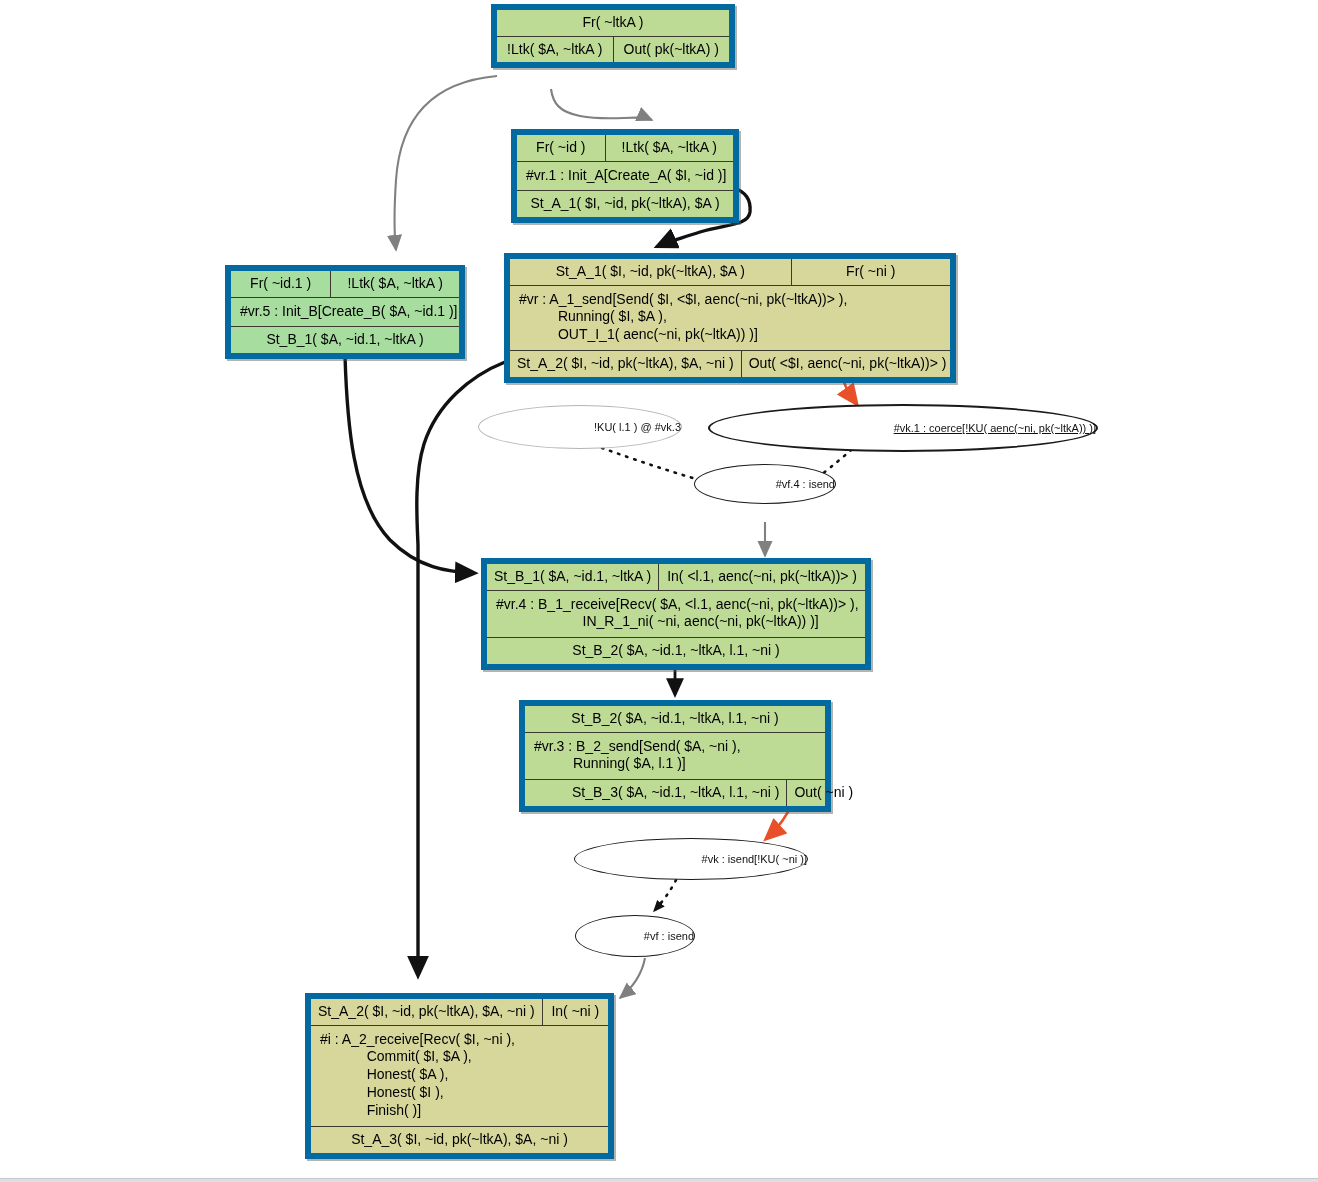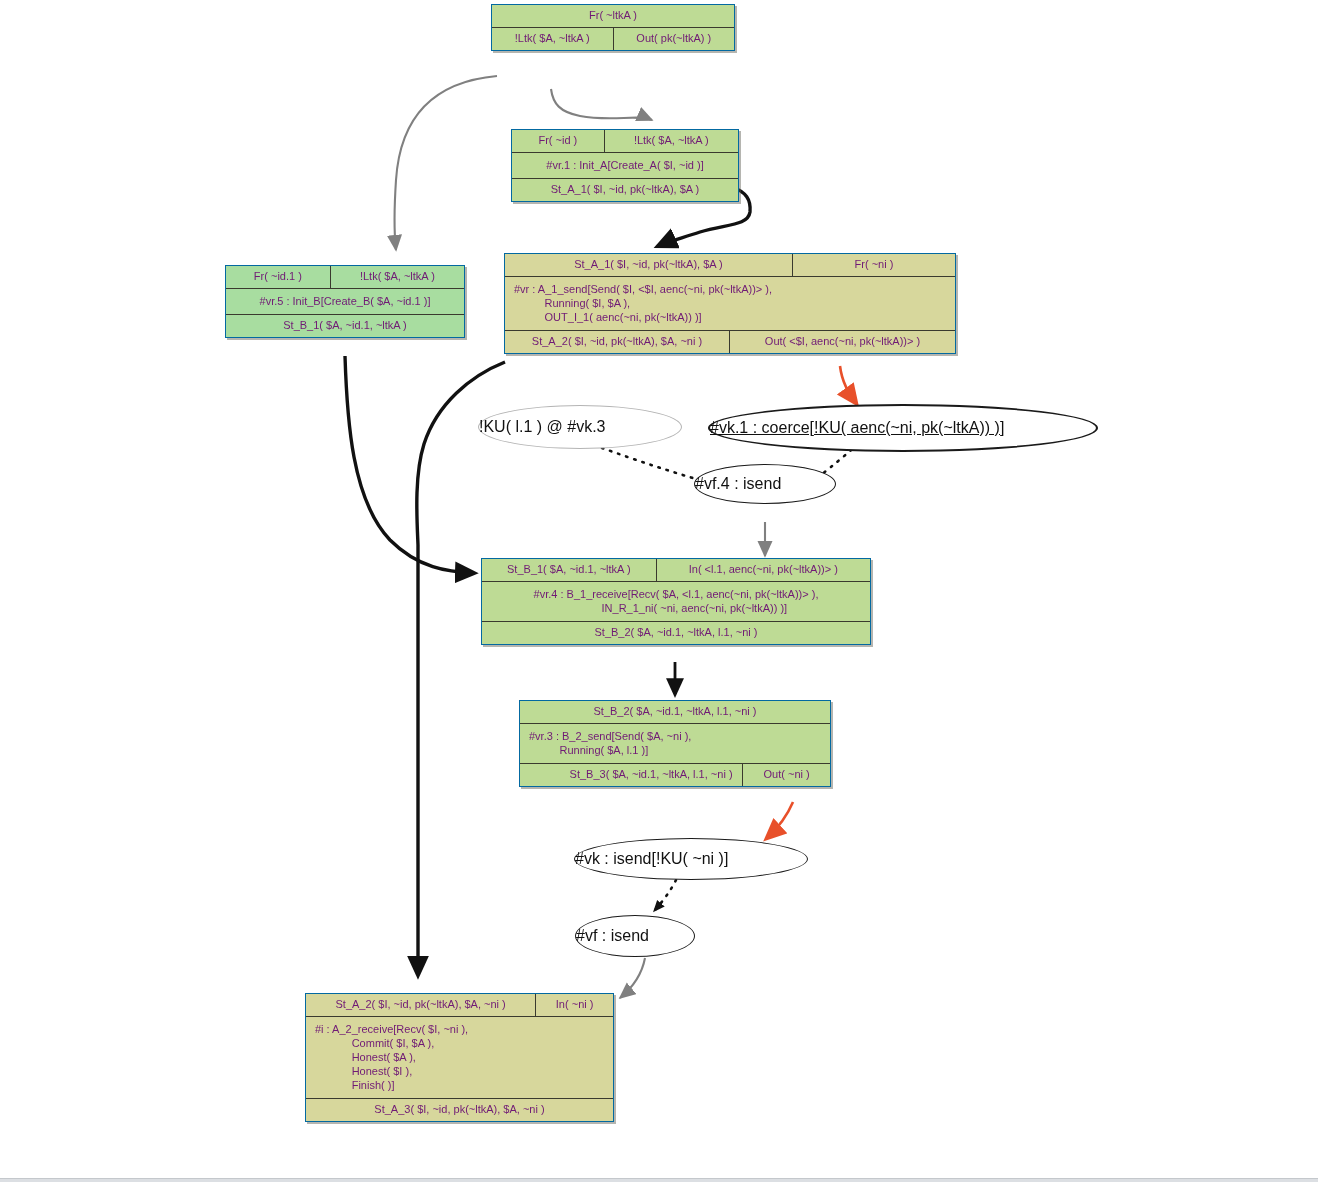--- a/index.html
+++ b/index.html
@@ -19,25 +19,25 @@
     position:absolute;
     left:0; top:0;
     width:1318px;
     height:1182px;
     pointer-events:none;
   }
   
   .rulenode{
     position:absolute;
     box-sizing:border-box;
-    border:1px solid #0369a1;
+    border:6px solid #0369a1;
     background:#bedb95;
     box-shadow:2px 2px 0 rgba(90,90,80,0.45);
-    font-size:11px;
-    color:#701a75;
+    font-size:14px;
+    color:#000000;
     line-height:1.25;
   }
   .rulenode.khaki{ background:#d7d79c; }
   .rulenode.green2{ background:#a8dda0; }
   .band{
     display:flex;
     border-bottom:1px solid #3a3a2e;
     box-sizing:border-box;
   }
   .band:last-child{ border-bottom:none; }
@@ -56,25 +56,25 @@
     white-space:pre;
     line-height:1.28;
   }
   .band.mid.center .cell{ text-align:center; }
   
   .ellnode{
     position:absolute;
     box-sizing:border-box;
     display:flex;
     align-items:center;
-    justify-content:flex-start;
+    justify-content:flex-end;
     border-radius:50%;
     background:#ffffff;
     border:1.6px solid #1a1a1a;
-    font-size:16px;
+    font-size:11px;
     color:#111;
     white-space:nowrap;
   }
   .ellnode.gray{ border-color:#b4b4b4; }
   .ellnode.thick{ border-width:2.2px; }
   .bottomband{
     position:absolute;
     left:0;
     width:1318px;
     height:4px;

